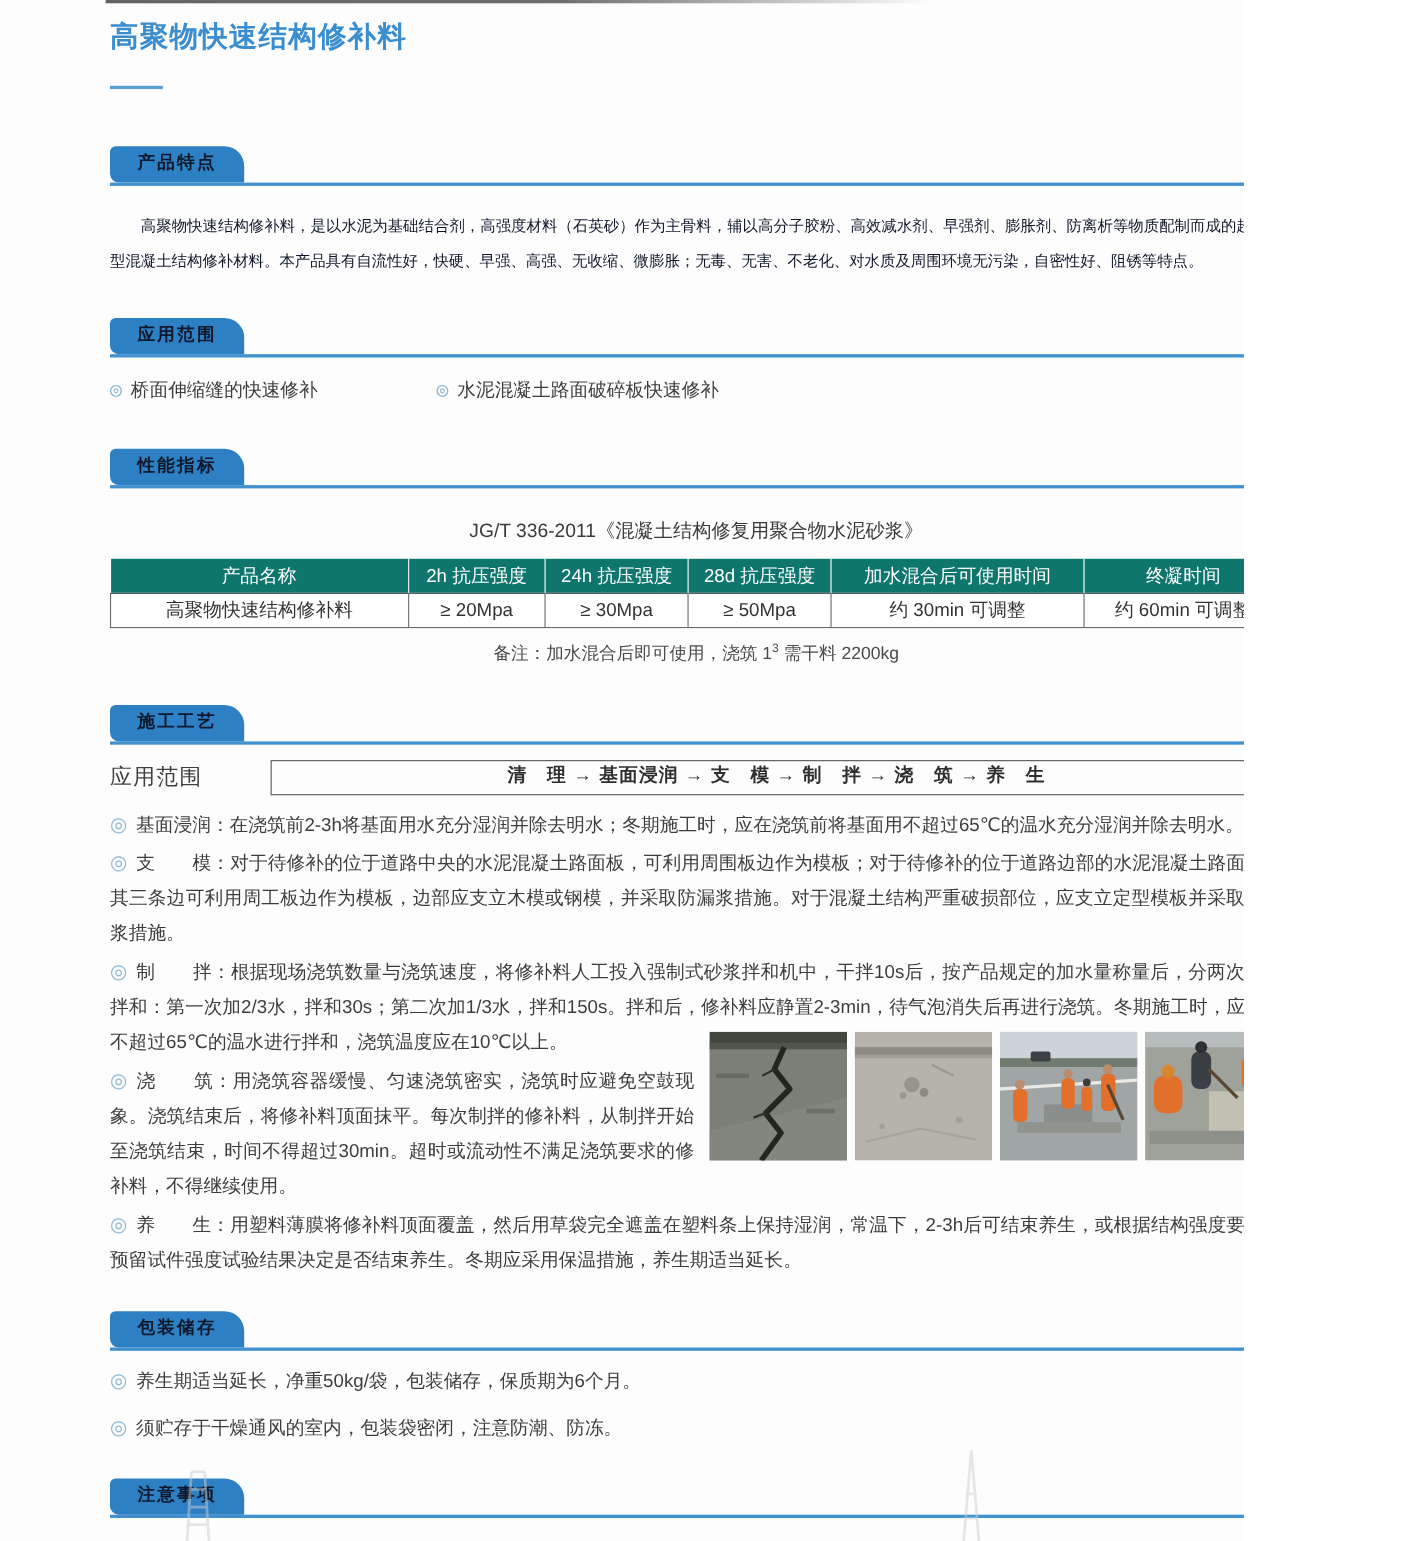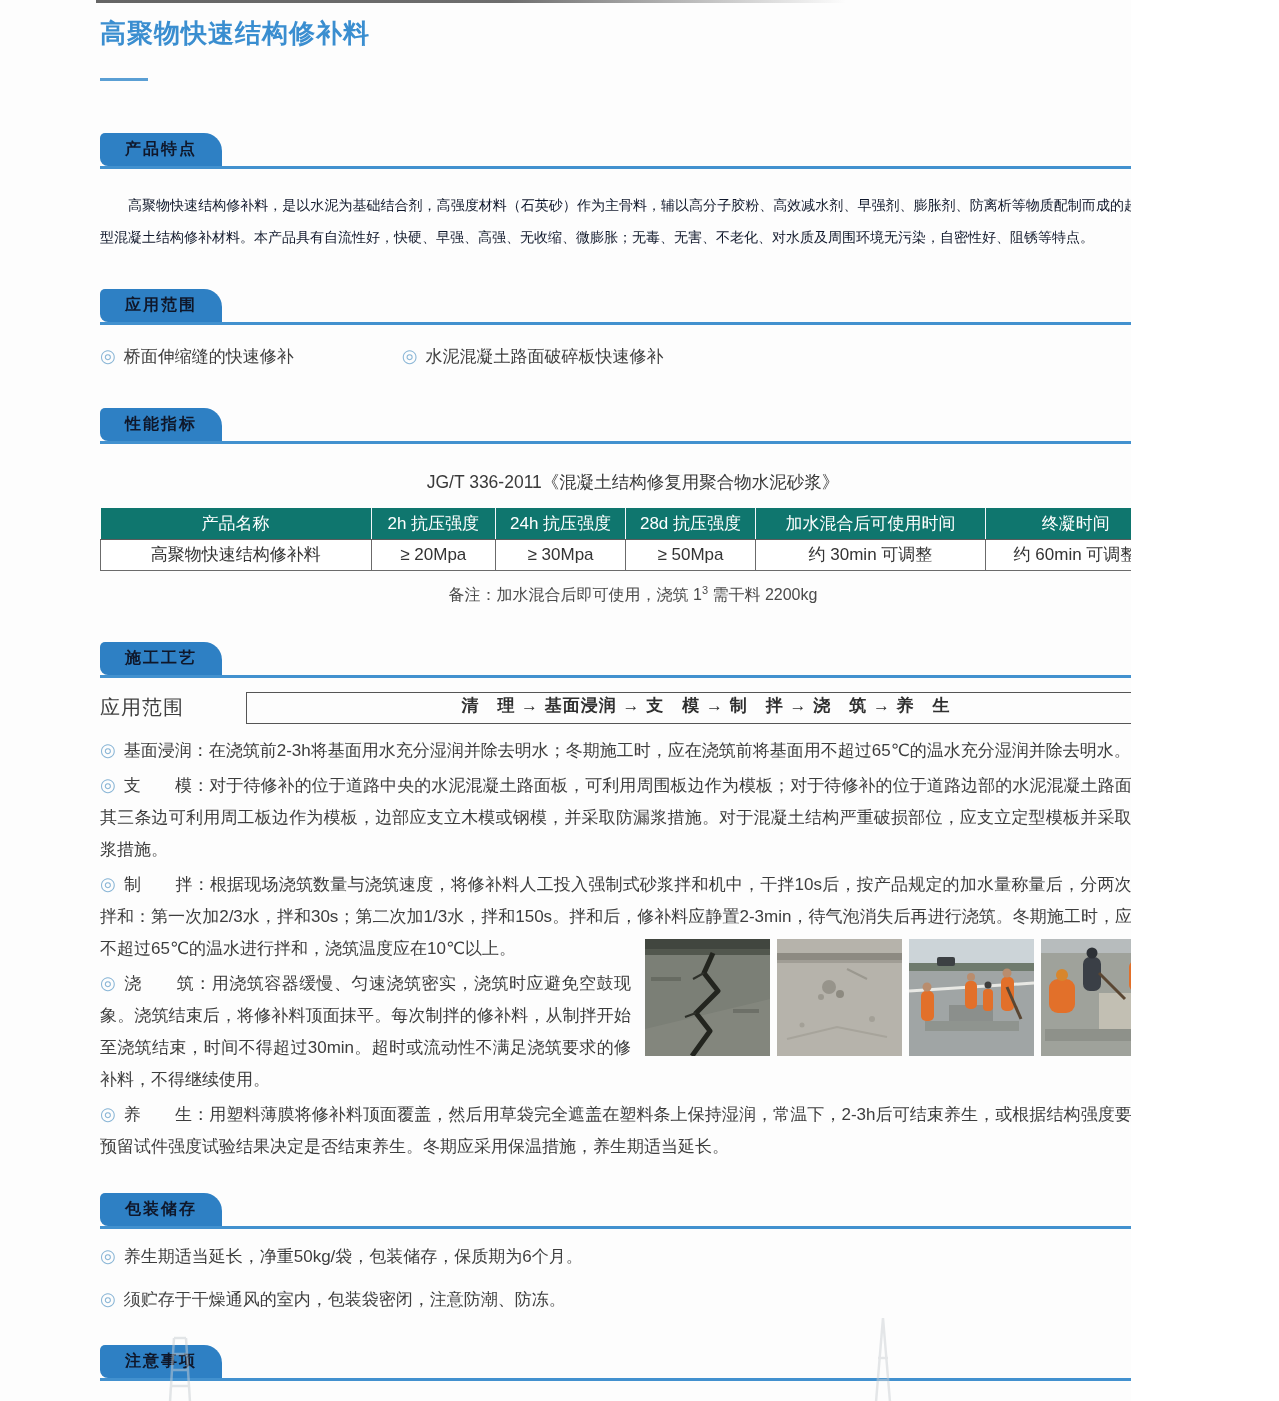--- a/index.html
+++ b/index.html
@@ -21,21 +21,21 @@
 
   .body-text { font-size:14px; color:#0f172a; line-height:32px; text-align:justify; }
   .indent { text-indent:2em; }
 
   .features-para { margin-top:20px; }
 
   
   .bullet { color:#8ab6d6; font-size:18px; margin-right:8px; }
 
   .app-row { margin-top:16px; display:flex; }
-  .app-item { font-size:17px; color:#3d3d3d; line-height:30px; }
+  .app-item { font-size:17px; color:#3d3d3d; line-height:30px;font-family:Liberation Mono, monospace; }
   .app-item + .app-item { margin-left:108px; }
 
   
   .standard-line { margin-top:26px; text-align:center; font-size:17.5px; color:#3a3a3a; }
   table.perf { margin-top:14px; width:100%; border-collapse:collapse; table-layout:fixed; }
   table.perf th { background:#0f766e; color:#ffffff; font-weight:normal; font-size:17px; height:31px;
                   border-left:1px solid #f2f6fa; border-bottom:1px solid #5c5c5c; }
   table.perf th:first-child { border-left:none; }
   table.perf td { background:#ffffff; border:1px solid #6b6b6b; border-top:none; text-align:center;
                   font-size:17px; color:#333333; height:31px; }

